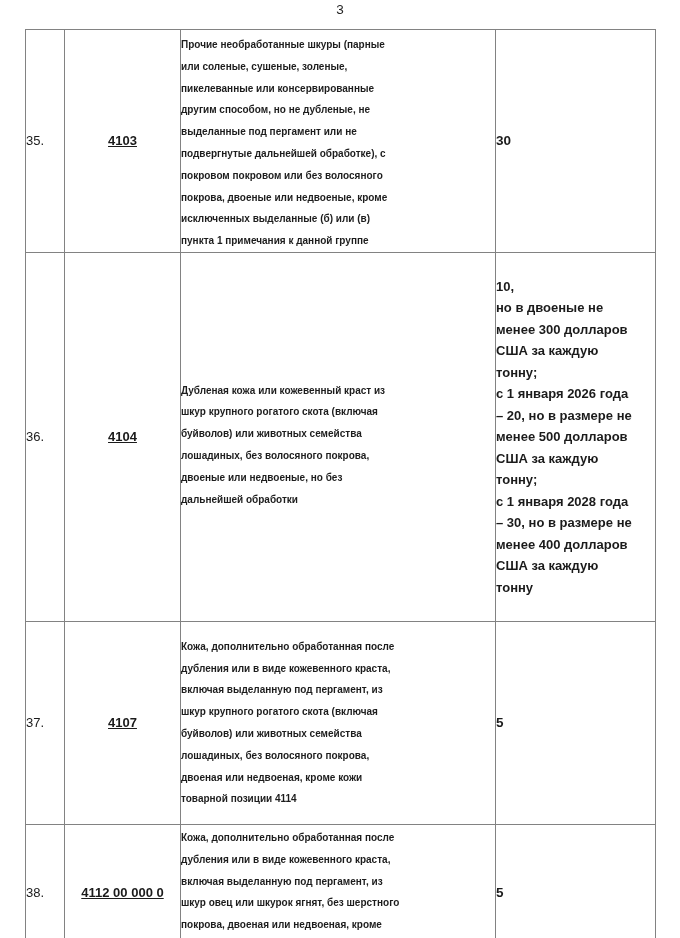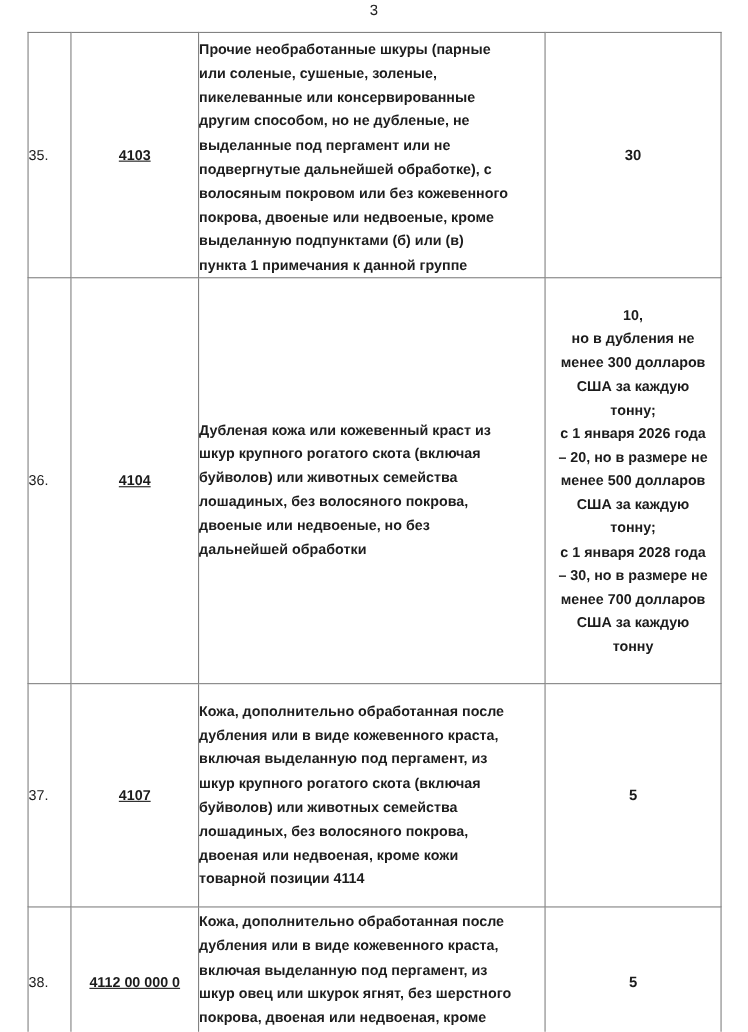--- a/index.html
+++ b/index.html
@@ -59,28 +59,27 @@
     text-align: center;
     font-size: 13px;
     font-weight: 600;
     text-decoration: underline;
   }
   td.cell-desc {
     vertical-align: top;
     padding: 4px 9px 6px 10px;
   }
   td.cell-rate {
-    text-align: center;
     font-weight: 600;
     font-size: 13px;
     line-height: 21.5px;
   }
   .desc-line {
     display: block;
-    font-size: 13px;
+    font-size: 10px;
     line-height: 21.8px;
     white-space: nowrap;
     font-weight: 600;
     color: #1d1d1d;
   }
   .rate-line {
     display: block;
     white-space: nowrap;
   }
   .rate-simple {
@@ -113,55 +112,55 @@
       <tr class="row-35" style="height:193px">
         <td class="cell-num">35.</td>
         <td class="cell-code">4103</td>
         <td class="cell-desc">
           <span class="desc-line">Прочие необработанные шкуры (парные</span>
           <span class="desc-line">или соленые, сушеные, золеные,</span>
           <span class="desc-line">пикелеванные или консервированные</span>
           <span class="desc-line">другим способом, но не дубленые, не</span>
           <span class="desc-line">выделанные под пергамент или не</span>
           <span class="desc-line">подвергнутые дальнейшей обработке), с</span>
-          <span class="desc-line">волосяным покровом или без кожевенного</span>
+          <span class="desc-line">покровом покровом или без волосяного</span>
           <span class="desc-line">покрова, двоеные или недвоеные, кроме</span>
-          <span class="desc-line">выделанную подпунктами (б) или (в)</span>
+          <span class="desc-line">исключенных выделанные (б) или (в)</span>
           <span class="desc-line">пункта 1 примечания к данной группе</span>
         </td>
         <td class="cell-rate">
           <span class="rate-line rate-simple">30</span>
         </td>
       </tr>
 
       <tr class="row-36" style="height:369px">
         <td class="cell-num">36.</td>
         <td class="cell-code">4104</td>
         <td class="cell-desc">
           <span class="desc-line">Дубленая кожа или кожевенный краст из</span>
           <span class="desc-line">шкур крупного рогатого скота (включая</span>
           <span class="desc-line">буйволов) или животных семейства</span>
           <span class="desc-line">лошадиных, без волосяного покрова,</span>
           <span class="desc-line">двоеные или недвоеные, но без</span>
           <span class="desc-line">дальнейшей обработки</span>
         </td>
         <td class="cell-rate">
           <span class="rate-line">10,</span>
-          <span class="rate-line">но в дубления не</span>
+          <span class="rate-line">но в двоеные не</span>
           <span class="rate-line">менее 300 долларов</span>
           <span class="rate-line">США за каждую</span>
           <span class="rate-line">тонну;</span>
           <span class="rate-line">с 1 января 2026 года</span>
           <span class="rate-line">– 20, но в размере не</span>
           <span class="rate-line">менее 500 долларов</span>
           <span class="rate-line">США за каждую</span>
           <span class="rate-line">тонну;</span>
           <span class="rate-line">с 1 января 2028 года</span>
           <span class="rate-line">– 30, но в размере не</span>
-          <span class="rate-line">менее 700 долларов</span>
+          <span class="rate-line">менее 400 долларов</span>
           <span class="rate-line">США за каждую</span>
           <span class="rate-line">тонну</span>
         </td>
       </tr>
 
       <tr class="row-37" style="height:203px">
         <td class="cell-num">37.</td>
         <td class="cell-code">4107</td>
         <td class="cell-desc">
           <span class="desc-line">Кожа, дополнительно обработанная после</span>

